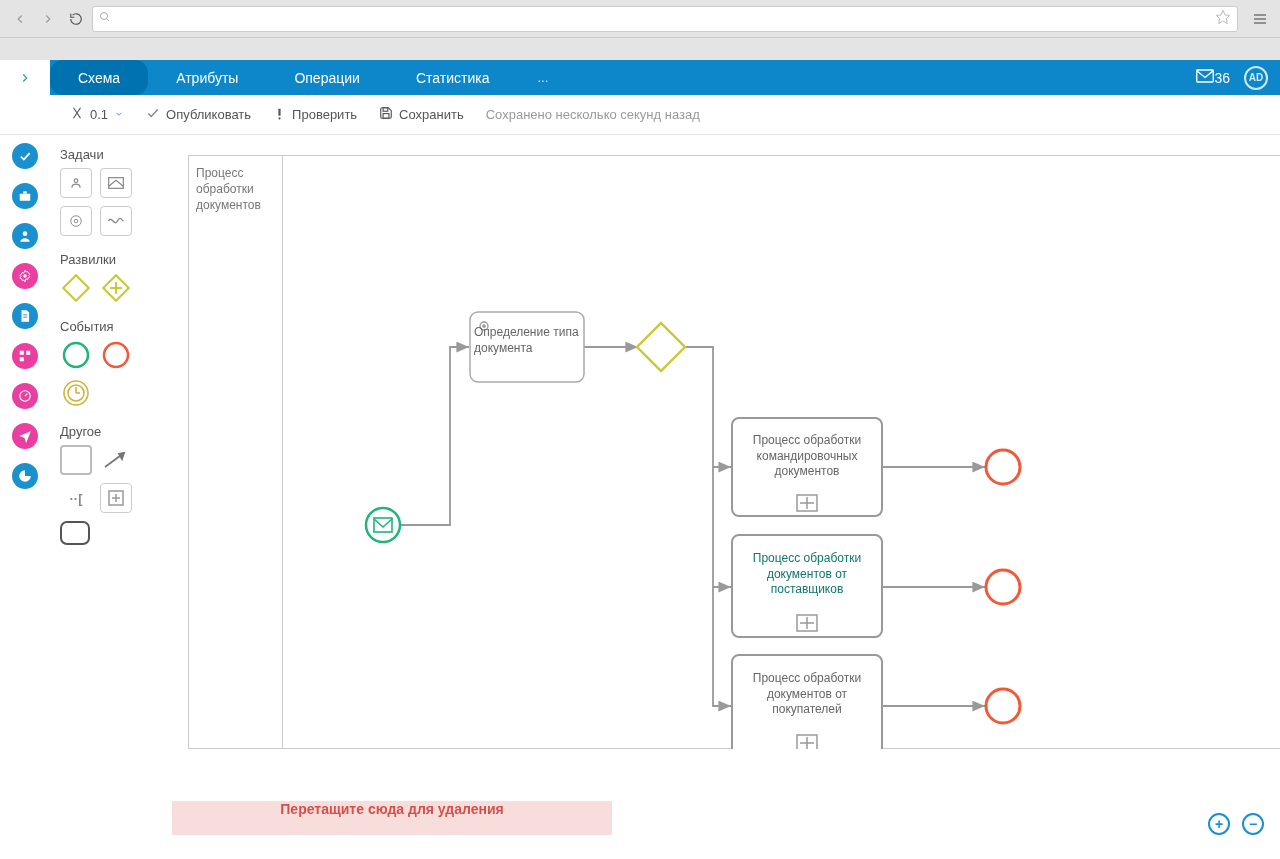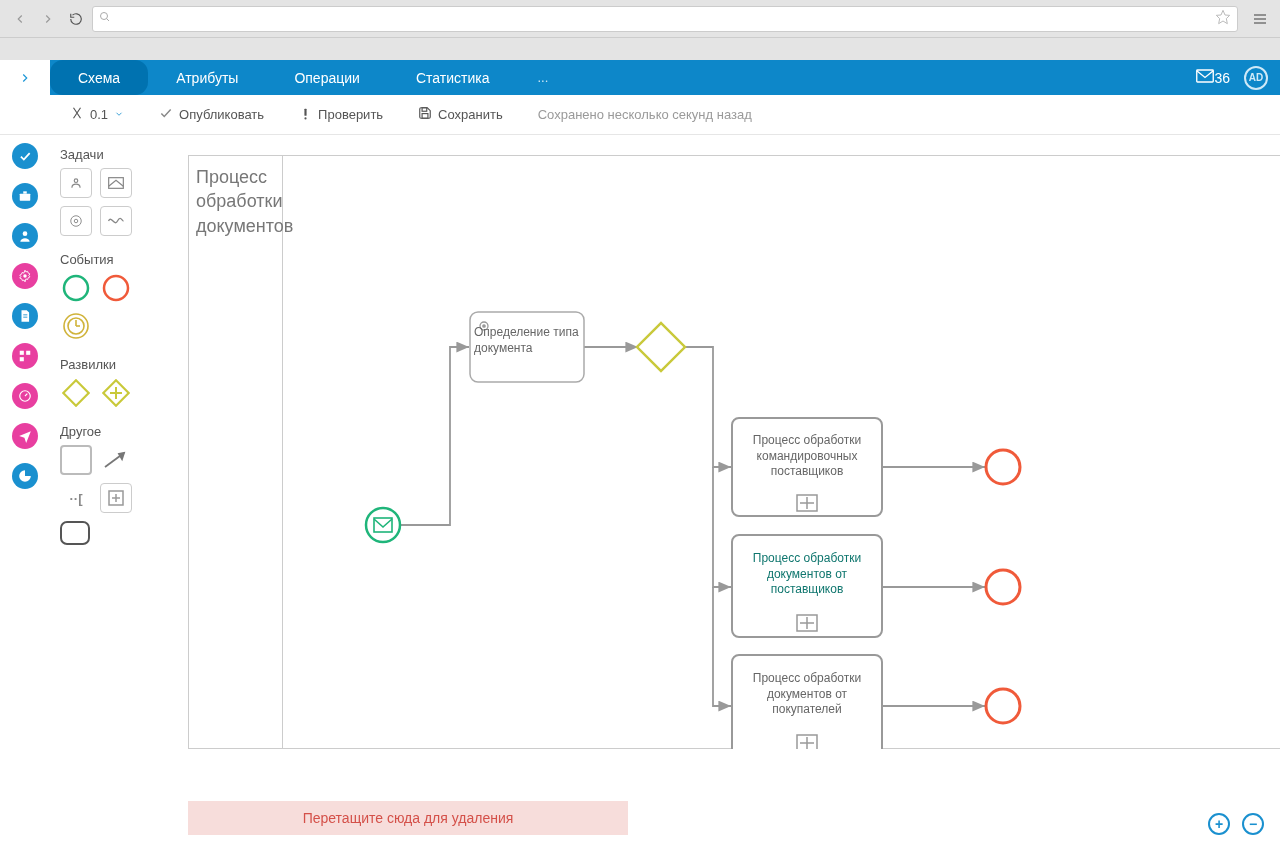--- a/index.html
+++ b/index.html
@@ -19,43 +19,43 @@
   .topbar .tab { padding:0 28px; display:flex; align-items:center; font-size:14px; cursor:pointer;border-radius:13px; }
   .topbar .tab.active { background:#0072b0; }
   .topbar .ellipsis { display:flex; align-items:center; padding:0 20px; color:#cce6f5; cursor:pointer; }
   .topbar .right { margin-left:auto; display:flex; align-items:center; gap:14px; padding-right:12px; }
   .avatar-circle { width:24px; height:24px; border:2px solid #cfe9f7; border-radius:50%; display:flex; align-items:center; justify-content:center; font-size:10px; font-weight:bold; color:#cfe9f7; }
   .mail-badge { display:flex; align-items:center; font-size:14px; }
 
   .toolbar-collapse-chevron { width:50px; display:flex; align-items:center; justify-content:center; color:#1b96d6; background:#fff; }
 
   
-  .actionbar { height:40px; display:flex; align-items:center; gap:35px; padding:0 18px 0 70px; border-bottom:1px solid #e6e6e6; }
+  .actionbar { height:40px; display:flex; align-items:center; gap:22px; padding:0 18px 0 70px; border-bottom:1px solid #e6e6e6; }
   .actionbar .item { display:flex; align-items:center; gap:6px; color:#555; cursor:pointer; font-size:13px; }
   .actionbar .item .ico { color:#555; }
   .actionbar .status { color:#9a9a9a; }
 
   
   .main-area { display:flex; height: calc(100vh - 38px - 22px - 35px - 40px); }
   .left-rail { width:50px; background:#fff; display:flex; flex-direction:column; align-items:center; padding-top:8px; gap:14px; }
   .left-rail .rail-icon { width:26px; height:26px; border-radius:50%; display:flex; align-items:center; justify-content:center; }
 
   .palette { width:118px; padding:12px 10px; font-size:13px; color:#444; }
   .palette h4 { font-size:13px; font-weight:normal; color:#555; margin-bottom:6px; }
   .palette .row { display:flex; gap:8px; margin-bottom:8px; }
   .palette .cell { width:32px; height:30px; border:1px solid #ccc; border-radius:4px; display:flex; align-items:center; justify-content:center; cursor:grab; color:#777; }
   .palette .cell.noframe { border:none; }
   .palette section { margin-bottom:16px; }
 
   .canvas-wrap { flex:1; position:relative; overflow:hidden; }
   .canvas-border { position:absolute; left:20px; top:20px; right:0; bottom:110px; border:1px solid #ccc; border-right:none; }
   .lane-divider { position:absolute; left:20px; top:20px; width:95px; bottom:110px; border-right:1px solid #ccc; }
-  .lane-label { position:absolute; left:28px; top:30px; width:80px; font-size:18px; color:#777; line-height:1.35; }
-
-  .delete-bar { position:absolute; left:20px; bottom:24px; width:440px; height:34px; background:#f7dddb; color:#d45049; display:flex; align-items:center; justify-content:center; font-size:14px; }
+  .lane-label { position:absolute; left:28px; top:30px; width:80px; font-size:12px; color:#777; line-height:1.35; }
+
+  .delete-bar { position:absolute; left:4px; bottom:24px; width:440px; height:34px; background:#f7dddb; color:#d45049; display:flex; justify-content:center; font-size:14px;font-weight:bold; }
 
   .zoom-controls { position:absolute; right:16px; bottom:24px; display:flex; gap:12px; }
   .zoom-controls .zbtn { width:22px; height:22px; border:2px solid #1a90cf; border-radius:50%; color:#1a90cf; display:flex; align-items:center; justify-content:center; font-weight:bold; cursor:pointer; font-size:14px; }
 
   
   svg.diagram { position:absolute; left:20px; top:20px; width:calc(100% - 20px); height:calc(100% - 130px); }
 
 </style>
 </head>
 <body>
@@ -268,58 +268,58 @@
           </div>
         <div class="cell">
             <svg width="18" height="12" viewBox="0 0 24 14" fill="none" stroke="#888" stroke-width="1.8">
               <path d="M2 7c4-8 8 8 12 0s6 0 8 0"></path>
             </svg>
           </div>
       </div>
     </section>
 
     <section>
+      <h4>Развилки</h4>
+      <div class="row">
+        <div class="cell noframe">
+            <svg width="28" height="28">
+              <rect x="5" y="5" width="18" height="18" fill="none" stroke="#c9c93a" stroke-width="2.2" transform="rotate(45 14 14)"></rect>
+            </svg>
+          </div>
+        <div class="cell noframe">
+            <svg width="28" height="28">
+              <rect x="5" y="5" width="18" height="18" fill="none" stroke="#c9c93a" stroke-width="2.2" transform="rotate(45 14 14)"></rect>
+              <line x1="14" y1="8" x2="14" y2="20" stroke="#c9c93a" stroke-width="2"></line>
+              <line x1="8" y1="14" x2="20" y2="14" stroke="#c9c93a" stroke-width="2"></line>
+            </svg>
+          </div>
+      </div>
+    </section>
+
+    <section>
       <h4>События</h4>
       <div class="row">
         <div class="cell noframe">
             <svg width="28" height="28">
               <circle cx="14" cy="14" r="12" fill="none" stroke="#1fb57a" stroke-width="2.5"></circle>
             </svg>
           </div>
         <div class="cell noframe">
             <svg width="28" height="28">
               <circle cx="14" cy="14" r="12" fill="none" stroke="#f05a3a" stroke-width="2.5"></circle>
             </svg>
           </div>
       </div>
       <div class="row">
         <div class="cell noframe">
             <svg width="28" height="28" fill="none" stroke="#d0b33a" stroke-width="1.6">
               <circle cx="14" cy="14" r="12"></circle>
               <circle cx="14" cy="14" r="8"></circle>
               <line x1="14" y1="14" x2="14" y2="8"></line>
               <line x1="14" y1="14" x2="18" y2="14"></line>
-            </svg>
-          </div>
-      </div>
-    </section>
-
-    <section>
-      <h4>Развилки</h4>
-      <div class="row">
-        <div class="cell noframe">
-            <svg width="28" height="28">
-              <rect x="5" y="5" width="18" height="18" fill="none" stroke="#c9c93a" stroke-width="2.2" transform="rotate(45 14 14)"></rect>
-            </svg>
-          </div>
-        <div class="cell noframe">
-            <svg width="28" height="28">
-              <rect x="5" y="5" width="18" height="18" fill="none" stroke="#c9c93a" stroke-width="2.2" transform="rotate(45 14 14)"></rect>
-              <line x1="14" y1="8" x2="14" y2="20" stroke="#c9c93a" stroke-width="2"></line>
-              <line x1="8" y1="14" x2="20" y2="14" stroke="#c9c93a" stroke-width="2"></line>
             </svg>
           </div>
       </div>
     </section>
 
     <section>
       <h4>Другое</h4>
       <div class="row">
         <div class="cell" style="border-width:2px;border-color:#bbb"></div>
         <div class="cell noframe">
@@ -385,21 +385,21 @@
         </foreignObject>
       </g>
 
       <g>
         <rect x="456" y="175" width="34" height="34" fill="#fff" stroke="#c9c93a" stroke-width="2.4" transform="rotate(45 473 192)"></rect>
       </g>
 
       <g>
         <rect x="544" y="263" width="150" height="98" rx="7" fill="#fff" stroke="#999" stroke-width="2"></rect>
         <foreignObject x="548" y="278" width="142" height="58">
-          <div xmlns="http://www.w3.org/1999/xhtml" style="font-size:12px;color:#666;text-align:center;line-height:1.3">Процесс обработки командировочных поставщиков</div>
+          <div xmlns="http://www.w3.org/1999/xhtml" style="font-size:12px;color:#666;text-align:center;line-height:1.3">Процесс обработки командировочных документов</div>
         </foreignObject>
         <rect x="609" y="340" width="20" height="16" fill="none" stroke="#999" stroke-width="1.5"></rect>
           <line x1="619" y1="342" x2="619" y2="354" stroke="#999" stroke-width="1.5"></line>
           <line x1="612" y1="348" x2="626" y2="348" stroke="#999" stroke-width="1.5"></line>
       </g>
 
       <g>
         <rect x="544" y="380" width="150" height="102" rx="7" fill="#fff" stroke="#999" stroke-width="2"></rect>
         <foreignObject x="548" y="396" width="142" height="58">
           <div xmlns="http://www.w3.org/1999/xhtml" style="font-size:12px;color:#0f766e;text-align:center;line-height:1.3">Процесс обработки документов от поставщиков</div>

